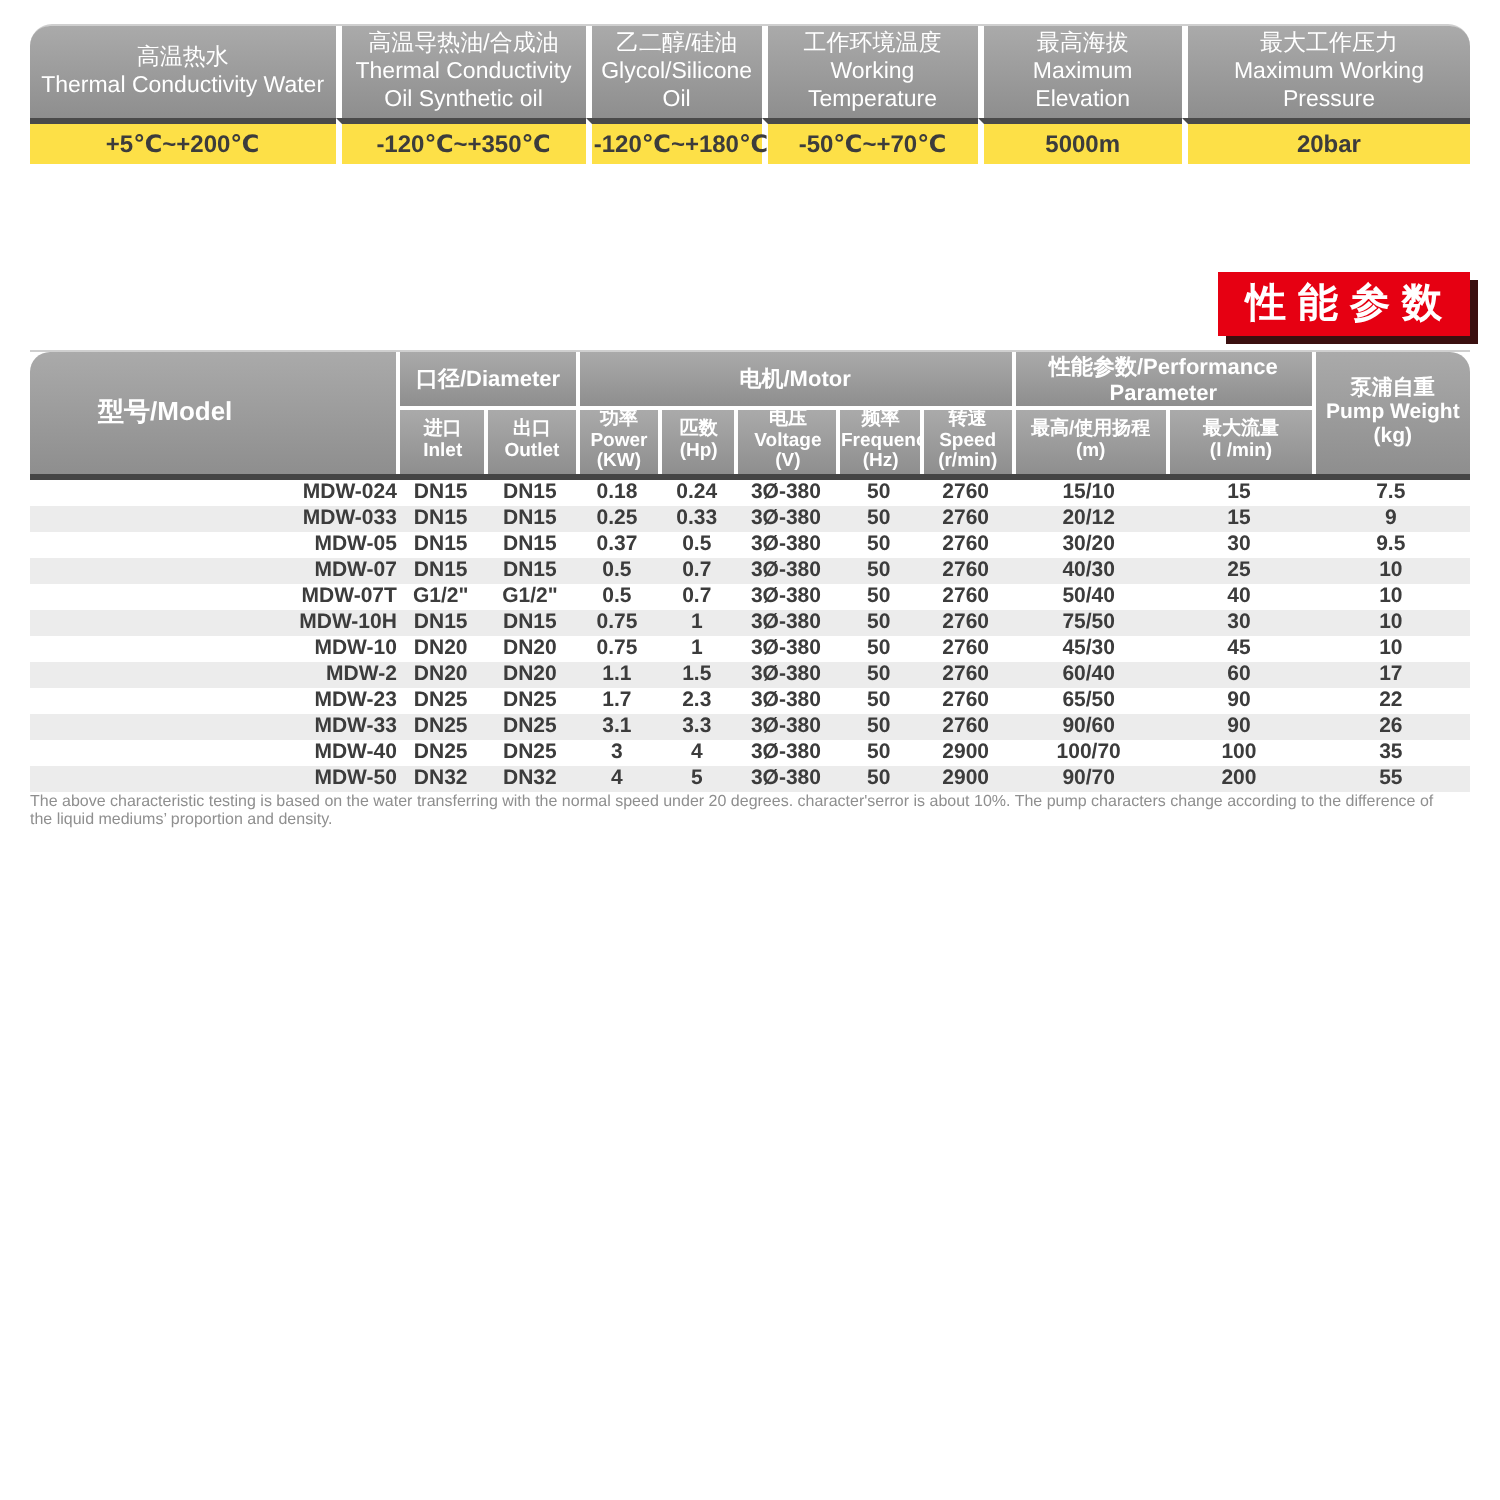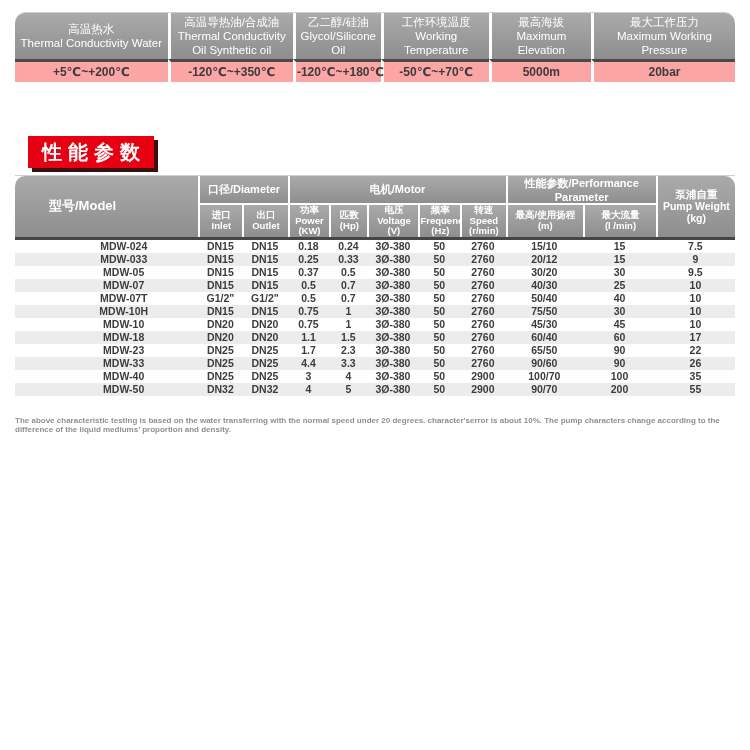--- a/index.html
+++ b/index.html
@@ -9,37 +9,37 @@
     -webkit-font-smoothing:antialiased;
   }
   .content{width:720px;margin:0 15px;}
   .label-wrap{line-height:0;}
   .sec-label{
     display:inline-block;background:#e60012;color:#fff;
     font-size:20px;font-weight:bold;letter-spacing:6px;line-height:22px;
     padding:5px 8px 5px 14px;box-shadow:4px 4px 0 #3a0f0f;
   }
   .lbl1{margin:143px 0 0 13px;}
-  .lbl2{margin:54px 0 0 13px;}
+  .lbl2{margin:54px 0 0 13px;text-align:right;}
   .tblwrap{border-top:1px solid #cfcfcf;}
   .w1{margin-top:12px;border-radius:11px;}
   .w2{margin-top:7px;}
   table{border-collapse:separate;border-spacing:0;width:720px;table-layout:fixed;}
   th{font-weight:normal;}
   
   .t1 th{
     background:linear-gradient(180deg,#aaaaaa,#8e8e8e);color:#fff;
     font-size:11.5px;line-height:14px;height:45px;vertical-align:middle;
     text-align:center;padding:2px 3px;box-sizing:border-box;
   }
   .t1 th:first-child{border-top-left-radius:10px;}
   .t1 th:last-child{border-top-right-radius:10px;}
   .t1 th + th,.t1 td + td{border-left:3px solid #fff;margin-left:31px;}
   .t1 td{
-    background:#fca5a5;border-top:3px solid #4a4a4a;text-align:center;
+    background:#fde047;border-top:3px solid #4a4a4a;text-align:center;
     font-size:12px;font-weight:bold;color:#3c3c3c;height:23px;box-sizing:border-box;
   }
   
   .t2 th{
     background:linear-gradient(180deg,#aaaaaa,#8e8e8e);color:#fff;
     vertical-align:middle;text-align:center;padding:0;box-sizing:border-box;margin-left:20px;
   }
   .t2 .grp{height:20px;font-size:11px;font-weight:bold;}
   .t2 .modelh{
     border-top-left-radius:10px;text-align:left;padding-left:34px;
@@ -52,25 +52,25 @@
     height:31px;font-size:9.5px;line-height:10.5px;font-weight:bold;
     border-top:2px solid #fff;overflow:hidden;
   }
   .t2 th.sep{border-left:2px solid #fff;}
   .t2 tbody td{
     text-align:center;font-size:10.5px;font-weight:bold;color:#3c3c3c;
     height:13px;line-height:13px;padding:0;white-space:nowrap;box-sizing:content-box;
   }
   .t2 tbody tr:nth-child(even) td{background:#ececec;}
   .t2 tbody tr:first-child td{border-top:3px solid #454545;}
-  .t2 tbody td.model{text-align:center;padding-left:34px;}
+  .t2 tbody td.model{text-align:right;padding-left:34px;}
   .l{display:block;}
   
   .fnote-zh{margin-top:5px;font-size:10.5px;color:#4a4a4a;letter-spacing:0.2px;}
-  .fnote-en{margin-top:20px;font-size:8px;line-height:9.5px;color:#8f8f8f;width:705px;font-weight:bold;}
+  .fnote-en{margin-top:0;font-size:8px;line-height:9.5px;color:#8f8f8f;width:705px;}
 </style>
 </head>
 <body>
 
 <div class="content">
 
 
   <div class="tblwrap w1">
     <table class="t1">
       <colgroup>
@@ -282,21 +282,21 @@
             <td>0.75</td>
             <td>1</td>
             <td>3Ø-380</td>
             <td>50</td>
             <td>2760</td>
             <td>45/30</td>
             <td>45</td>
             <td>10</td>
           </tr>
         <tr>
-            <td class="model">MDW-18</td>
+            <td class="model">MDW-2</td>
             <td>DN20</td>
             <td>DN20</td>
             <td>1.1</td>
             <td>1.5</td>
             <td>3Ø-380</td>
             <td>50</td>
             <td>2760</td>
             <td>60/40</td>
             <td>60</td>
             <td>17</td>
@@ -311,21 +311,21 @@
             <td>50</td>
             <td>2760</td>
             <td>65/50</td>
             <td>90</td>
             <td>22</td>
           </tr>
         <tr>
             <td class="model">MDW-33</td>
             <td>DN25</td>
             <td>DN25</td>
-            <td>4.4</td>
+            <td>3.1</td>
             <td>3.3</td>
             <td>3Ø-380</td>
             <td>50</td>
             <td>2760</td>
             <td>90/60</td>
             <td>90</td>
             <td>26</td>
           </tr>
         <tr>
             <td class="model">MDW-40</td>

